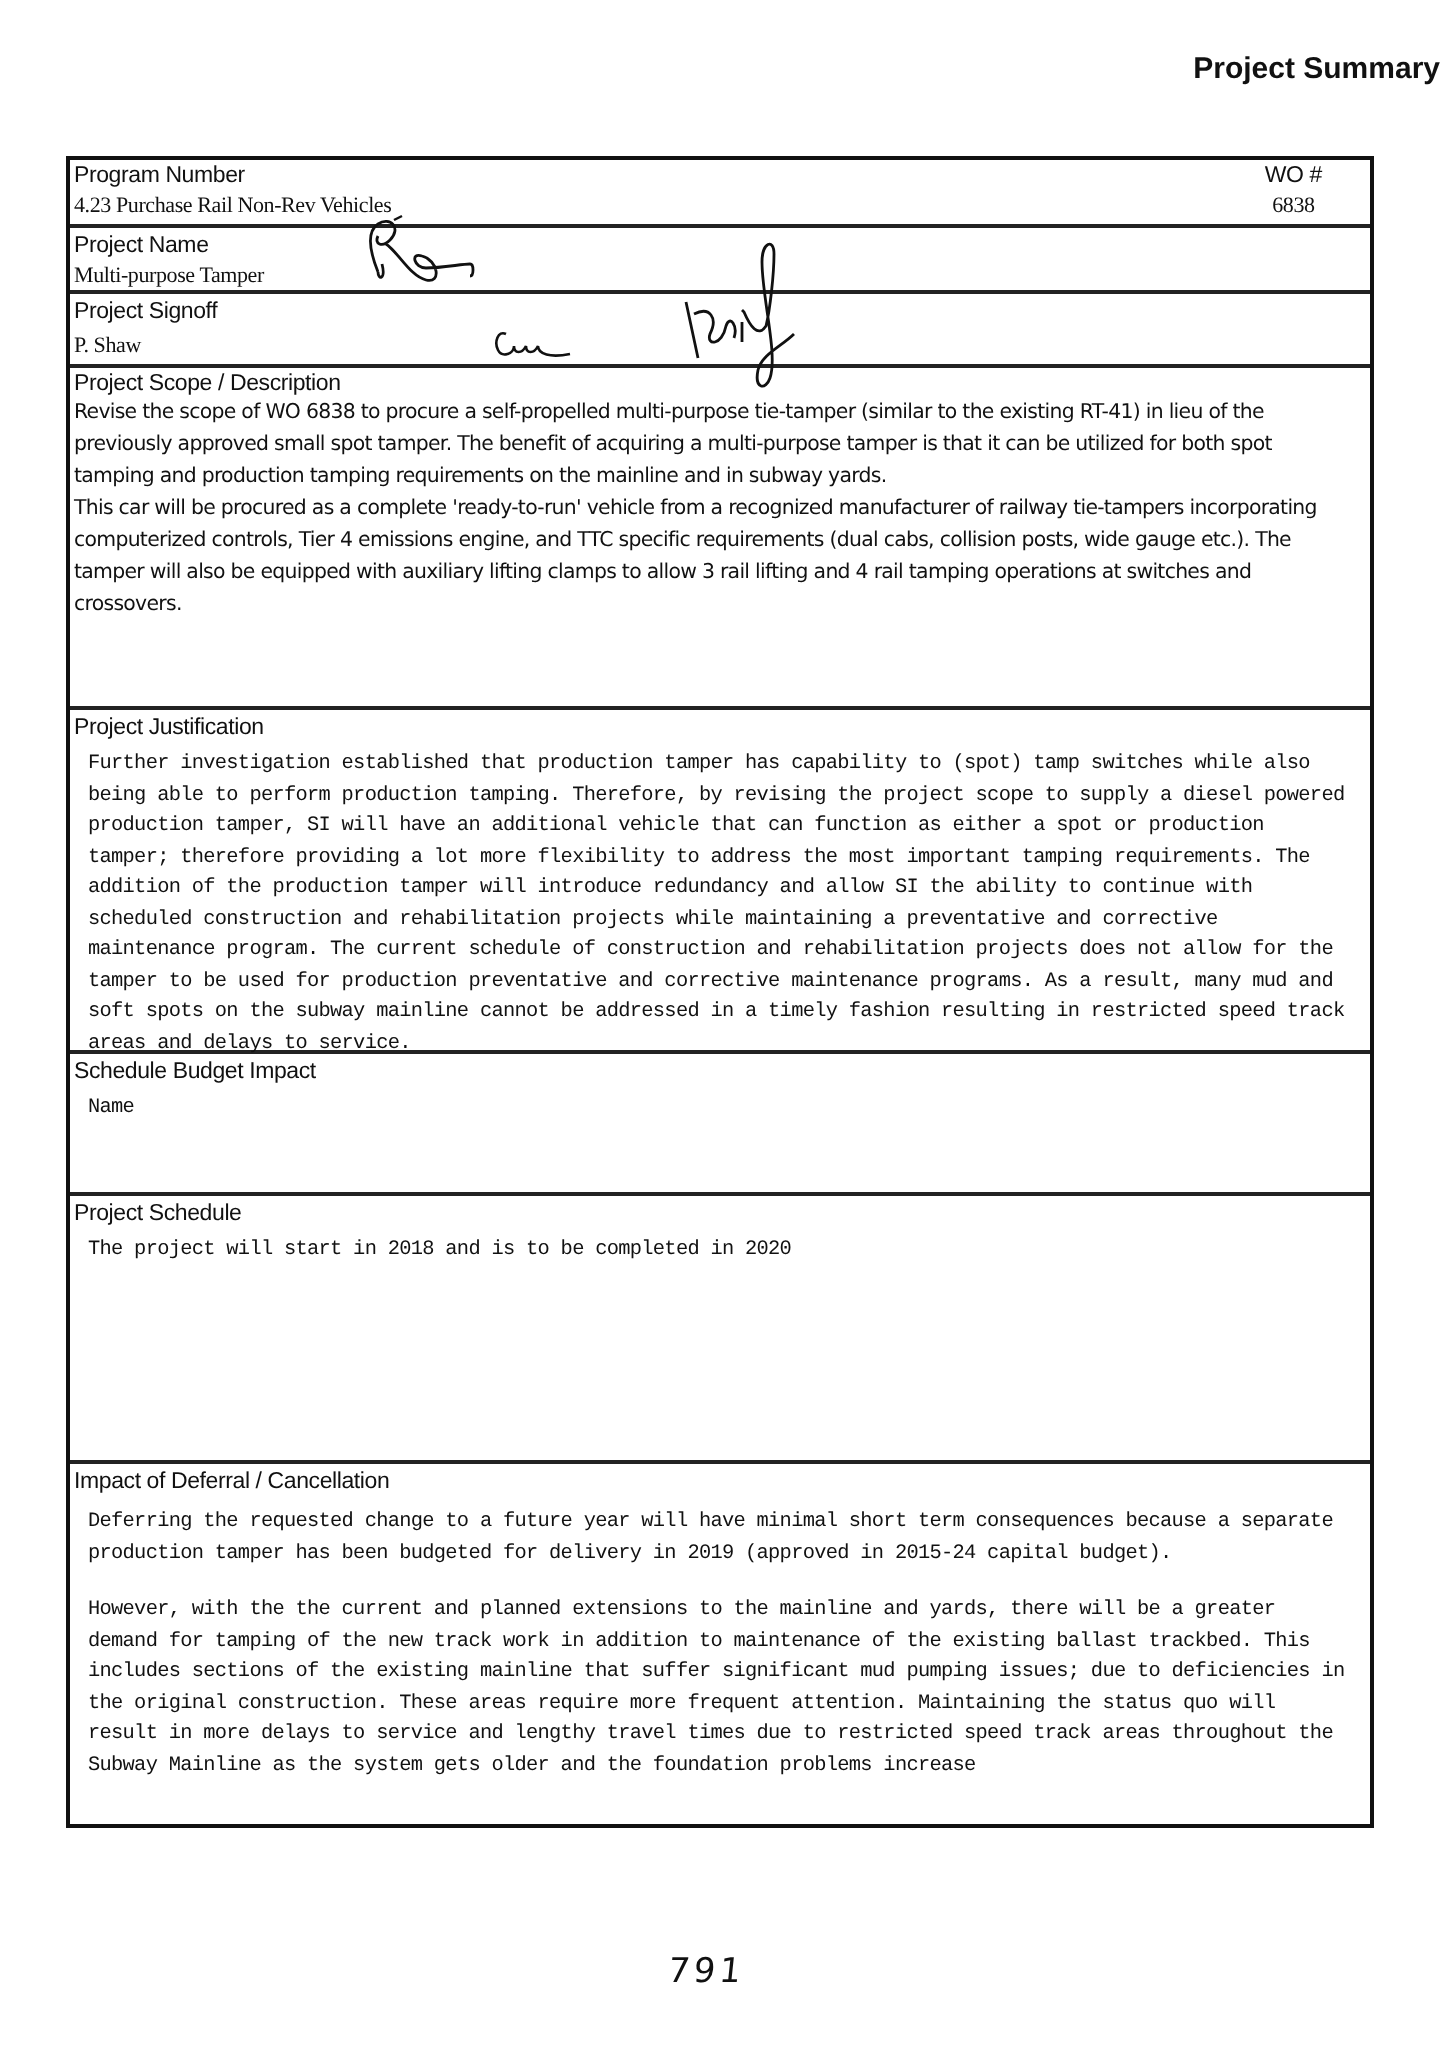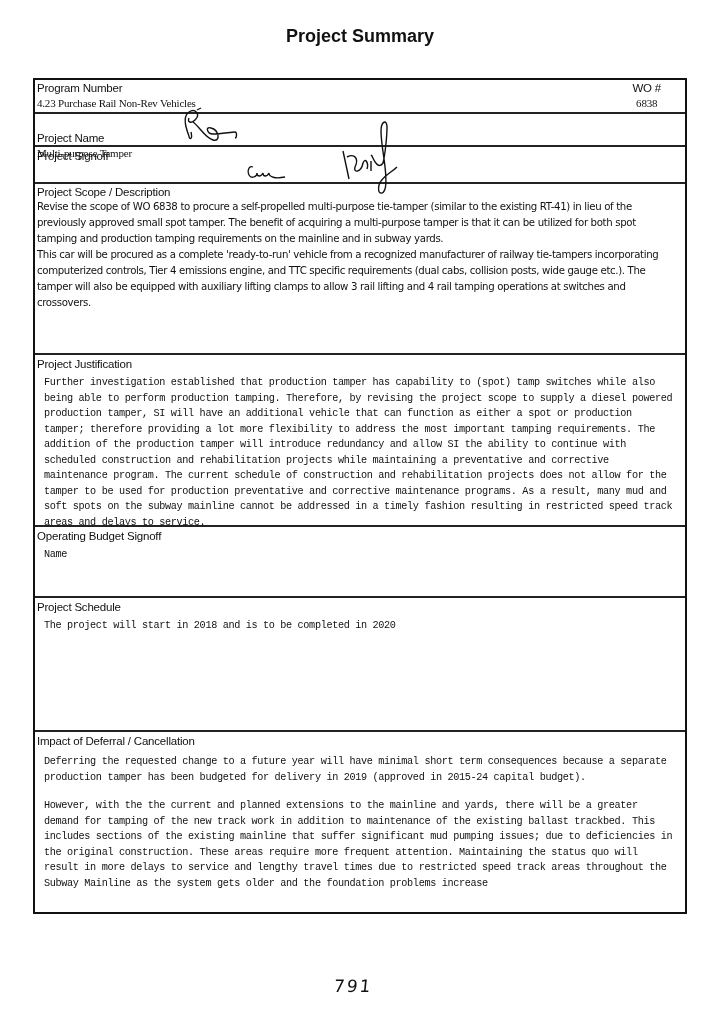--- a/index.html
+++ b/index.html
@@ -1,17 +1,17 @@
 <!DOCTYPE html>
 <html><head>
 <meta charset="utf-8">
 <style>
   html, body { margin: 0; padding: 0; background: #ffffff; }
   body { width: 720px; height: 1023px; position: relative; overflow: hidden; color: #111; font-family: "Liberation Sans", sans-serif; }
-  .title { position: absolute; top: 26px; left: 0; width: 720px; text-align: center; font-weight: bold; font-size: 18px; font-family: "Liberation Sans", sans-serif; }
+  .title { position: absolute; top: 26px; left: 0; width: 720px; text-align: right; font-weight: bold; font-size: 15px; font-family: "Liberation Sans", sans-serif; }
   .table { position: absolute; left: 33px; top: 78px; width: 654px; border: 2px solid #111; box-sizing: border-box; }
   .row { border-bottom: 2px solid #222; position: relative; box-sizing: border-box; }
   .row:last-child { border-bottom: none; }
   .hdr { font-family: "Liberation Sans", sans-serif; font-weight: normal; font-size: 11.5px; letter-spacing: -0.2px; padding-left: 2px; line-height: 14px; }
   .val { font-family: Liberation Serif, serif; font-size: 11px; padding-left: 2px; line-height: 16px; letter-spacing: -0.2px; }
   .body-text { font-family: "DejaVu Sans", sans-serif; font-size: 10.2px; line-height: 16px; letter-spacing: -0.35px; padding-left: 2px; padding-right: 8px; }
   .body-ind { font-family: Liberation Mono, monospace; font-size: 10.2px; line-height: 15.5px; letter-spacing: -0.35px; padding-left: 9px; padding-right: 10px; }
   .wo { position: absolute; right: 24px; top: 0; text-align: center; }
   .wo .hdr { padding: 0; }
   .wo .val { padding: 0; }
@@ -28,51 +28,52 @@
   <div class="row" style="height:34px;">
     <div class="hdr" style="padding-top:1px;">Program Number</div>
     <div class="val">4.23 Purchase Rail Non-Rev Vehicles</div>
     <div class="wo">
       <div class="hdr" style="padding-top:1px;">WO #</div>
       <div class="val">6838</div>
     </div>
   </div>
 
   <div class="row" style="height:33px;">
-    <div class="hdr" style="padding-top:17px;">Project Name</div>
+    <div class="hdr" style="padding-top:2px;">Project Name</div>
     <div class="val">Multi-purpose Tamper</div>
     <svg class="sig" style="left:140px; top:-8px;" width="80" height="40" viewBox="0 0 80 40">
       <path d="M14 30 C10 20 8 10 14 6 C20 2 26 8 20 14 C16 18 12 16 14 12 M14 30 C14 34 18 34 16 26 M18 16 C24 20 30 32 38 34 C46 36 44 24 36 22 C30 20 32 28 38 28 C46 28 56 26 60 26 C62 26 62 32 60 32" fill="none" stroke="#111" stroke-width="1.4"></path>
       <path d="M22 4 L26 2" fill="none" stroke="#111" stroke-width="1.2"></path>
     </svg>
   </div>
 
   <div class="row" style="height:37px;">
     <div class="hdr" style="padding-top:2px;">Project Signoff</div>
+    <div class="val" style="padding-top:2px;">P. Shaw</div>
     <svg class="sig" style="left:210px; top:14px;" width="48" height="22" viewBox="0 0 48 22">
       <path d="M8 6 C4 4 2 10 4 14 C6 18 12 16 12 12 C12 16 16 16 18 12 C18 16 22 16 24 12 C24 16 30 18 40 16" fill="none" stroke="#111" stroke-width="1.3"></path>
     </svg>
     <svg class="sig" style="left:300px; top:-30px;" width="70" height="80" viewBox="0 0 70 80">
       <path d="M8 34 L14 62 M12 40 C20 36 24 42 20 50 C18 56 26 56 28 46 C30 40 34 46 32 52 M36 44 L36 54 M36 38 L37 39 C40 46 44 52 48 46 C50 38 52 20 52 10 C52 2 46 4 46 14 C46 32 54 60 50 72 C48 78 42 78 44 68 C46 60 56 56 62 50" fill="none" stroke="#111" stroke-width="1.4"></path>
     </svg>
   </div>
 
   <div class="row" style="height:171px;">
     <div class="hdr" style="padding-top:1px;">Project Scope / Description</div>
     <div class="body-text">Revise the scope of WO 6838 to procure a self-propelled multi-purpose tie-tamper (similar to the existing RT-41) in lieu of the previously approved small spot tamper. The benefit of acquiring a multi-purpose tamper is that it can be utilized for both spot tamping and production tamping requirements on the mainline and in subway yards.</div>
     <div class="body-text">This car will be procured as a complete 'ready-to-run' vehicle from a recognized manufacturer of railway tie-tampers incorporating computerized controls, Tier 4 emissions engine, and TTC specific requirements (dual cabs, collision posts, wide gauge etc.). The tamper will also be equipped with auxiliary lifting clamps to allow 3 rail lifting and 4 rail tamping operations at switches and crossovers.</div>
   </div>
 
   <div class="row" style="height:172px;">
     <div class="hdr" style="padding-top:2px;">Project Justification</div>
     <div class="body-ind" style="padding-top:4px;">Further investigation established that production tamper has capability to (spot) tamp switches while also being able to perform production tamping. Therefore, by revising the project scope to supply a diesel powered production tamper, SI will have an additional vehicle that can function as either a spot or production tamper; therefore providing a lot more flexibility to address the most important tamping requirements. The addition of the production tamper will introduce redundancy and allow SI the ability to continue with scheduled construction and rehabilitation projects while maintaining a preventative and corrective maintenance program. The current schedule of construction and rehabilitation projects does not allow for the tamper to be used for production preventative and corrective maintenance programs. As a result, many mud and soft spots on the subway mainline cannot be addressed in a timely fashion resulting in restricted speed track areas and delays to service.</div>
   </div>
 
   <div class="row" style="height:71px;">
-    <div class="hdr" style="padding-top:2px;">Operating Budget Signoff</div>
+    <div class="hdr" style="padding-top:2px;">Schedule Budget Impact</div>
     <div class="body-ind" style="padding-top:4px;">Name</div>
   </div>
 
   <div class="row" style="height:134px;">
     <div class="hdr" style="padding-top:2px;">Project Schedule</div>
     <div class="body-ind" style="padding-top:4px;">The project will start in 2018 and is  to be completed in 2020</div>
   </div>
 
   <div class="row" style="height:180px;">
     <div class="hdr" style="padding-top:2px;">Impact of Deferral / Cancellation</div>

